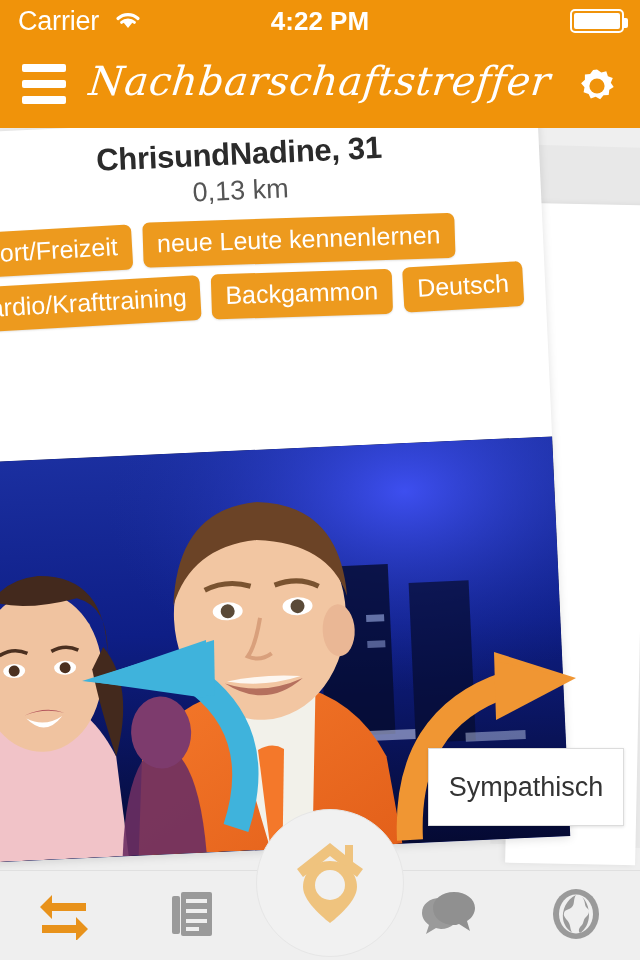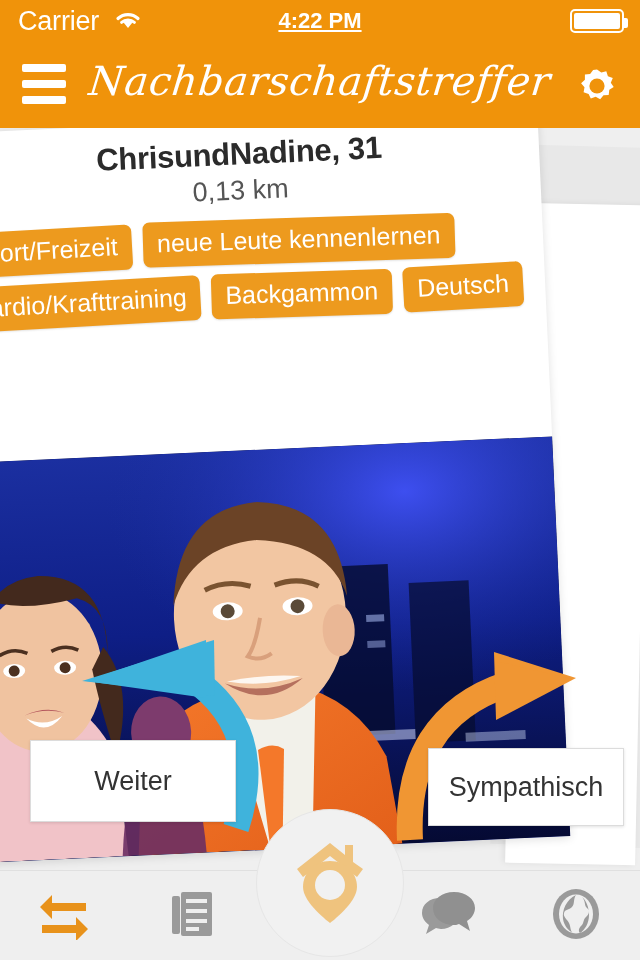--- a/index.html
+++ b/index.html
@@ -13,21 +13,21 @@
   
   .statusbar{
     position:absolute; top:0; left:0; width:640px; height:42px;
     background:#F0930A; color:#fff;
     display:flex; align-items:center;
   }
   .sb-left{ position:absolute; left:18px; display:flex; align-items:center; gap:14px; }
   .sb-carrier{ font-size:27px; letter-spacing:-0.2px; }
   .sb-time{
     position:absolute; left:0; width:640px; text-align:center;
-    font-size:22px; font-weight:bold;text-decoration:underline;
+    font-size:26px; font-weight:bold;
   }
   .sb-right{ position:absolute; right:16px; display:flex; align-items:center; }
   .battery{
     width:54px; height:24px; border:2.5px solid #fff; border-radius:5px;
     padding:2px; position:relative;
   }
   .battery i{ display:block; width:100%; height:100%; background:#fff; border-radius:2px; }
   .battery:after{
     content:""; position:absolute; right:-6px; top:7px;
     width:4px; height:10px; background:#fff; border-radius:0 2px 2px 0;
@@ -259,23 +259,20 @@
       <path d="M206 512 L206 570 L86 553 Z" fill="#3FB3DC"></path>
     </g>
 
     <g>
       <path d="M410 712 Q404 590 508 556" stroke="#F09633" stroke-width="26" fill="none" stroke-linecap="butt"></path>
       <path d="M494 524 L576 550 L496 592 Z" fill="#F09633"></path>
       <path d="M500 534 L500 586 L572 551 Z" fill="#F09633"></path>
     </g>
   </svg>
 
-  <div class="action-box box-weiter">
-    <span>Weiter</span>
-  </div>
   <div class="action-box box-symp">
     <span>Sympathisch</span>
   </div>
 </div>
 
 <div class="tabbar">
 
   <div class="tab">
     <span>
       <svg width="56" height="52" viewBox="0 0 56 52">

